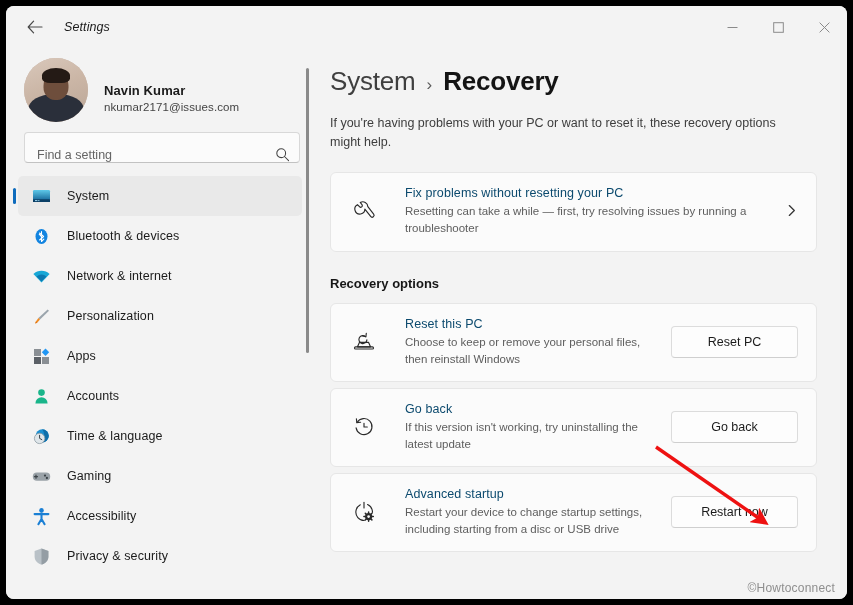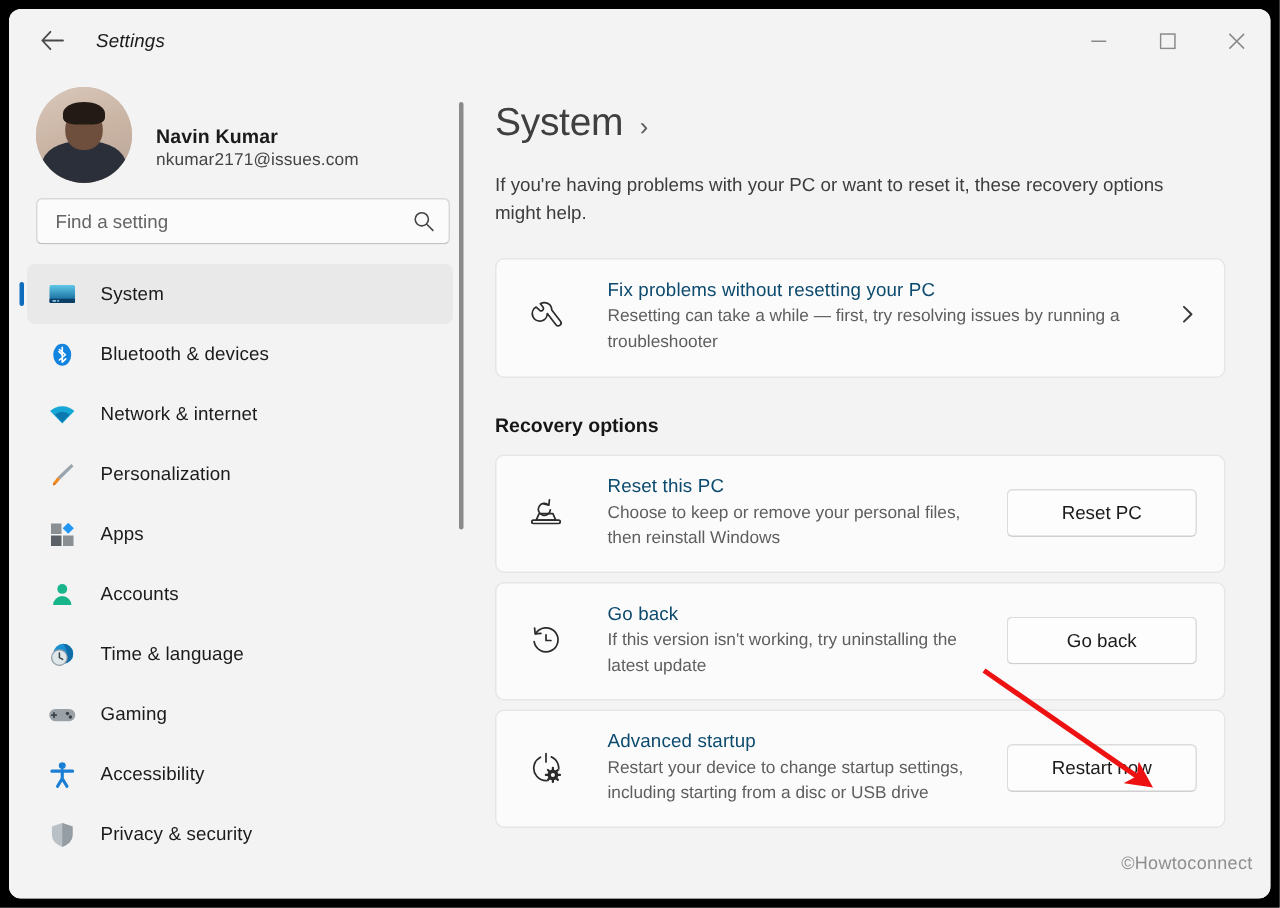--- a/index.html
+++ b/index.html
@@ -96,21 +96,21 @@
   #acctext .name { font-size: 13px; font-weight: 700; color:#1b1b1b; letter-spacing:.1px;margin-top:16px;}
   #acctext .mail { font-size: 11.5px; color:#444; margin-top:3px; letter-spacing:.1px;}
 
   #searchwrap { padding: 6px 18px 0 18px; }
   #searchbox {
     height: 31px;
     background: #fbfbfb;
     border: 1px solid #d8d8d8;
     border-bottom-color: #c2c2c2;
     border-radius: 4px;
-    display: flex; align-items: center;
+    display: flex; align-items: flex-end;
     padding: 0 9px 0 12px;
   }
   #searchinput {
     flex: 1; border: none; outline: none; background: transparent;
     font-family: "Liberation Sans", sans-serif;
     font-size: 12.5px; color: #1b1b1b;
   }
   #searchinput::placeholder { color:#656565; }
 
   #navlist {
@@ -211,21 +211,21 @@
   }
 
   #arrow-layer {
     position: absolute;
     left: 0; top: 0;
     width: 841px; height: 593px;
     pointer-events: none;
   }
   #watermark {
     position: absolute;
-    right: 12px; bottom: 17px;
+    right: 12px; bottom: 4px;
     font-size: 12px;
     color: #8e8e8e;
     letter-spacing: .2px;
   }
 </style>
 </head>
 <body>
 
 <div id="window">
 
@@ -390,20 +390,21 @@
           </div>
         </div>
       <div id="sb-track"></div>
     </div>
 
     <div id="main">
 
       <div id="breadcrumb">
         <span class="crumb-sys">System</span>
         <span class="crumb-sep">›</span>
+        <span class="crumb-cur">Recovery</span>
       </div>
 
       <div id="pagedesc">If you're having problems with your PC or want to reset it, these recovery options might help.</div>
 
       <div class="card" id="card-fix">
         <div class="cardicon">
           <svg width="26" height="26" viewBox="0 0 26 26">
             <g transform="rotate(-38 13 13)">
               <path d="M12.3 3.2 a5 5 0 1 0 3.2 8.0 L15.5 20.6 a1.9 1.9 0 0 0 3.8 0 L19.3 11.2 a5 5 0 0 0 -3.4 -8.0 L15.9 6.0 a1.55 1.55 0 0 1 -3.1 0 Z" fill="none" stroke="#2b2b2b" stroke-width="1.15" stroke-linejoin="round"></path>
             </g>

